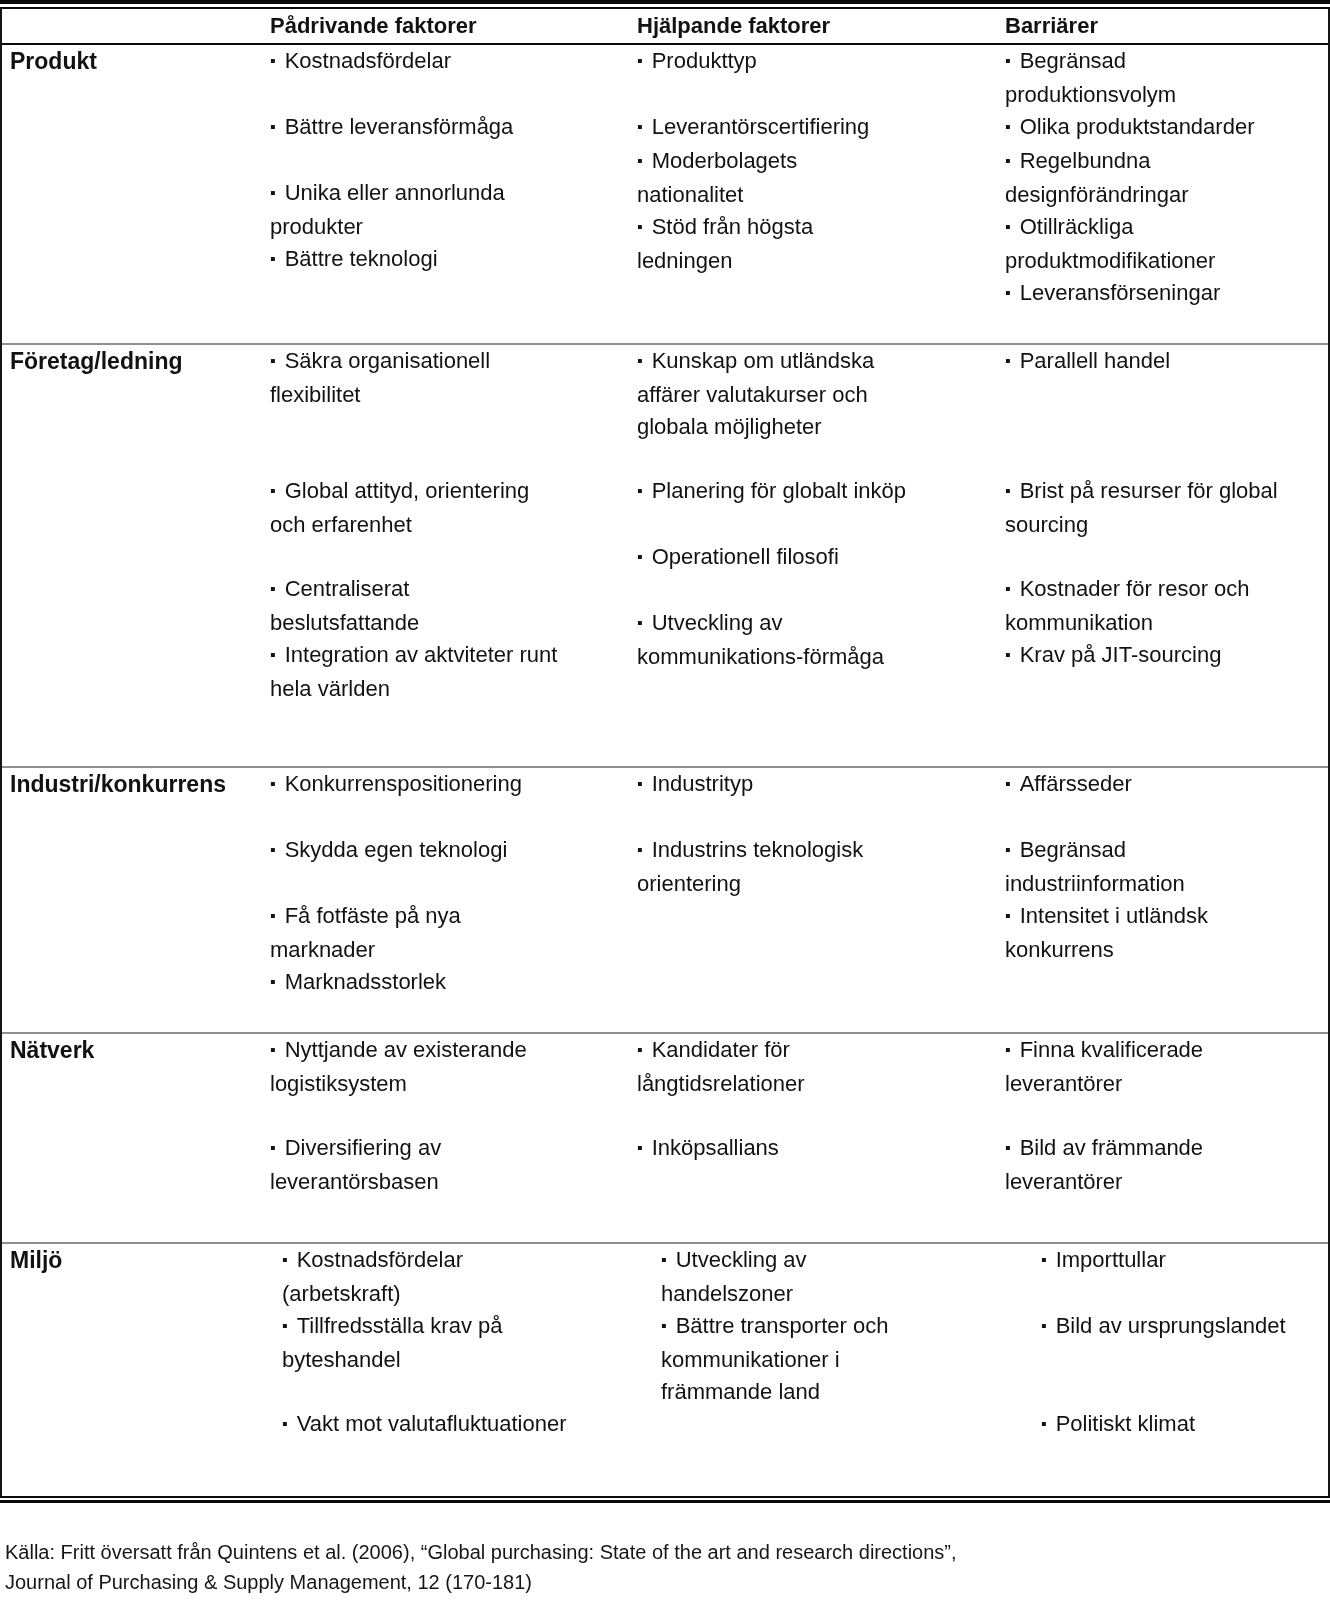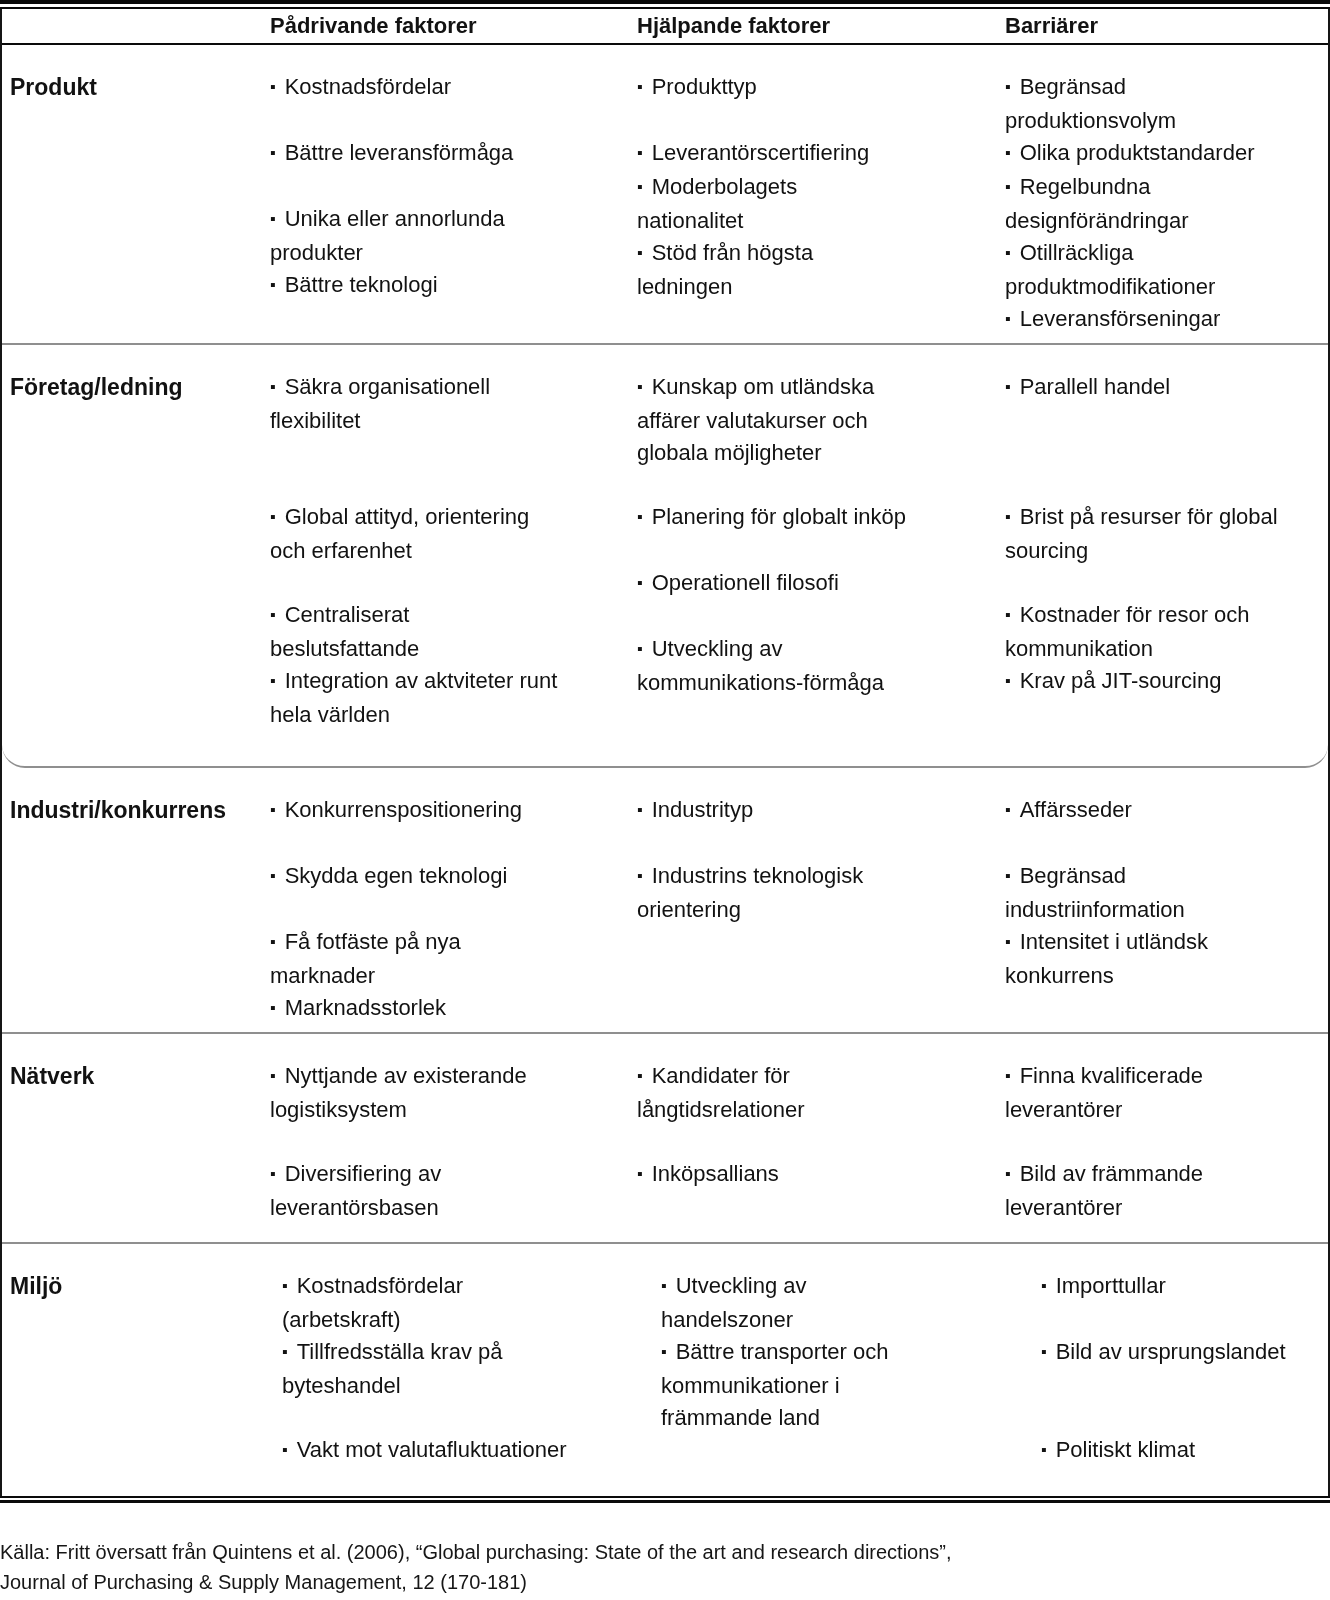--- a/index.html
+++ b/index.html
@@ -40,21 +40,20 @@
     font-weight: bold;
     font-size: 23px;
     letter-spacing: 0px;
     white-space: nowrap;
   }
   .section-row {
     display: grid;
     grid-template-columns: 268px 367px 368px 1fr;
     border-bottom: 2px solid #8f8f8f;
     box-sizing: border-box;
-    padding-top: 26px;
   }
   .section-row.last {
     border-bottom: none;
     gap: 12px;
   }
   .row-label {
     font-weight: bold;
     font-size: 23px;
     padding-left: 8px;
     line-height: 32px;
@@ -79,20 +78,21 @@
   }
   .gap { height: 32px; }
   
   .bottom-rule {
     border-top: 2px solid #0a0a0a;
     height: 2px;
     border-bottom: 3px solid #0a0a0a;
   }
   .source {
     margin-top: 34px;
+    padding-left: 5px;
     font-size: 20px;
     line-height: 30px;
     color: #161616;
   }
 </style>
 </head>
 <body>
 
 <div class="page">
 
@@ -130,21 +130,21 @@
           <div class="cell">
             <div class="inner-w4">
               <div class="item"><span class="bullet">▪</span>Begränsad produktionsvolym</div>
               <div class="item"><span class="bullet">▪</span>Olika produktstandarder</div>
               <div class="item"><span class="bullet">▪</span>Regelbundna designförändringar</div>
               <div class="item"><span class="bullet">▪</span>Otillräckliga produktmodifikationer</div>
               <div class="item"><span class="bullet">▪</span>Leveransförseningar</div>
             </div>
           </div>
         </div>
-        <div class="section-row" style="min-height: 423px; border-radius: 23px;">
+        <div class="section-row" style="min-height: 423px;">
           <div class="row-label">Företag/ledning</div>
           <div class="cell">
             <div class="inner-w2">
               <div class="item"><span class="bullet">▪</span>Säkra organisationell flexibilitet</div>
               <div class="gap"></div>
               <div class="gap"></div>
               <div class="item"><span class="bullet">▪</span>Global attityd, orientering och erfarenhet</div>
               <div class="gap"></div>
               <div class="item"><span class="bullet">▪</span>Centraliserat beslutsfattande</div>
               <div class="item"><span class="bullet">▪</span>Integration av aktviteter runt hela världen</div>

